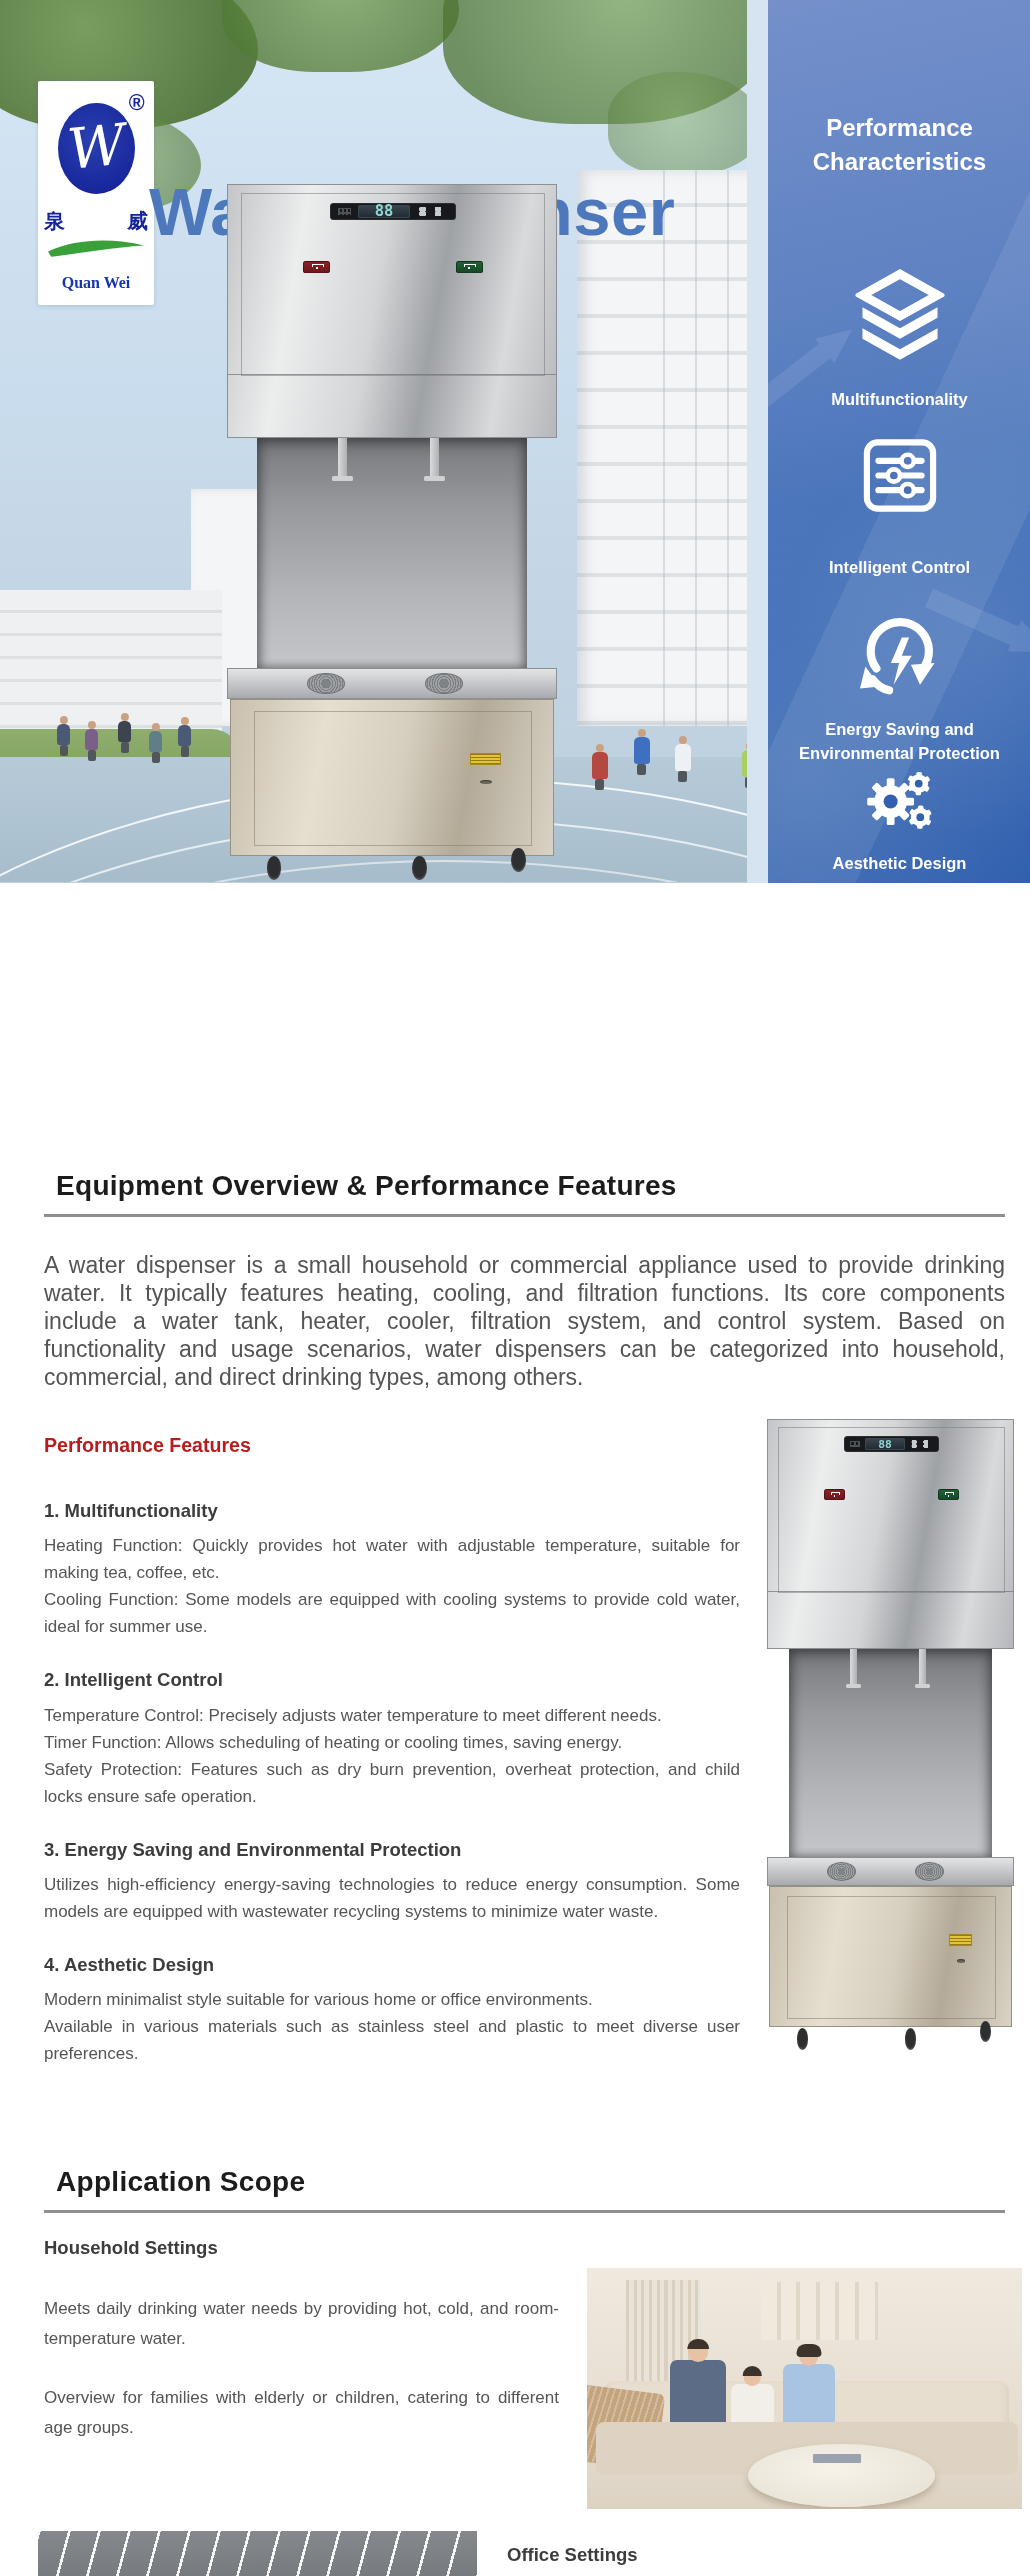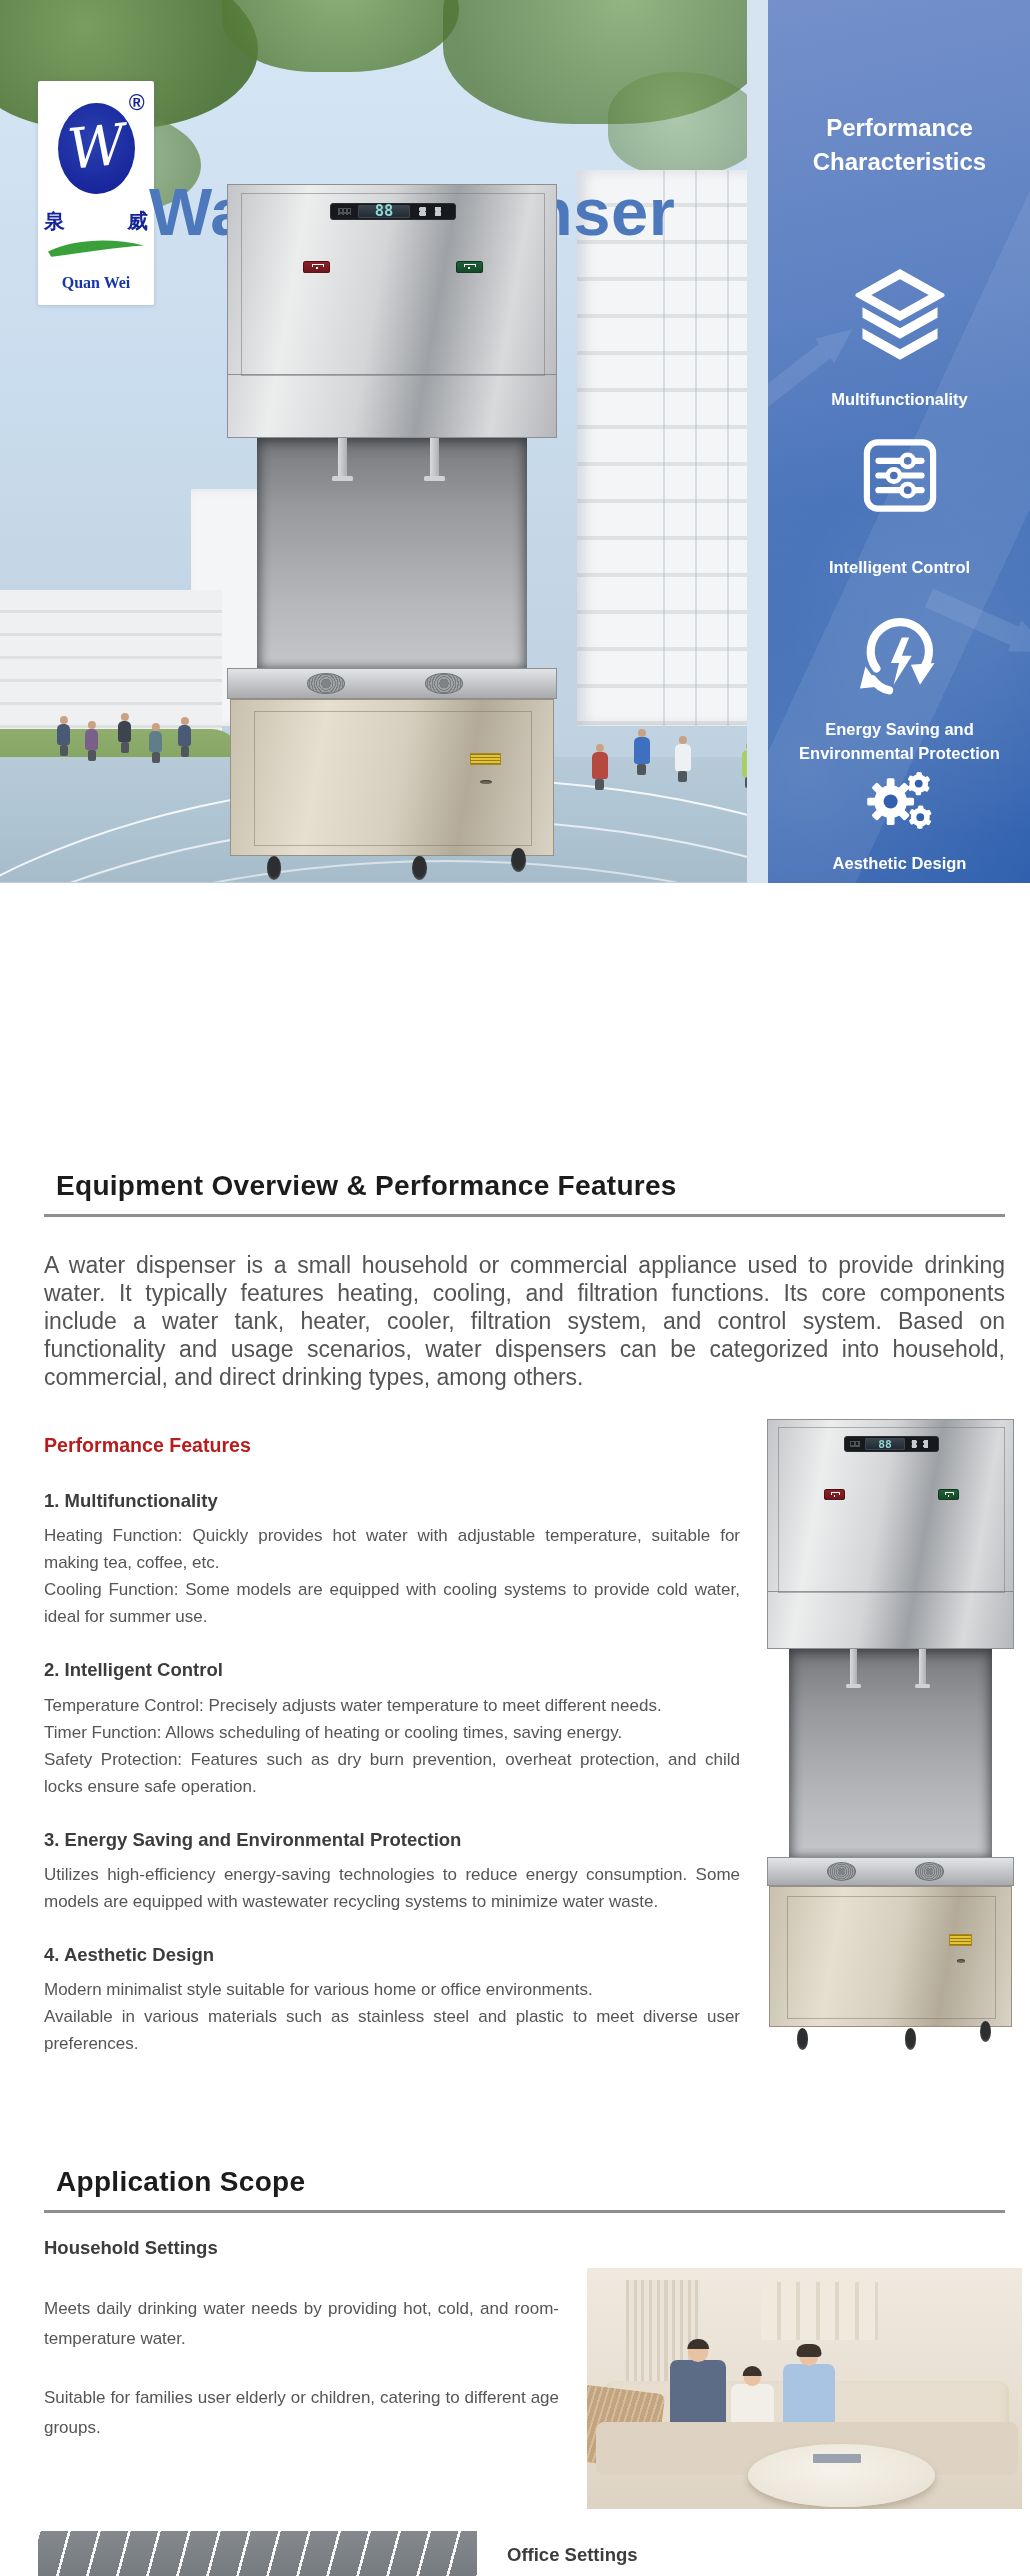--- a/index.html
+++ b/index.html
@@ -137,21 +137,21 @@
   .machine-hero{left:227px;top:184px;width:330px;height:696px;}
   .machine-hero .m-lcd{font-size:15.5px;}
 
   
   .sec{position:absolute;left:44px;width:961px;}
   .sec-head h2{margin:12px;font-size:28px;font-weight:bold;color:#1c1c1c;letter-spacing:0.3px;}
   .rule{margin-top:9.3px;height:3.1px;background:#8f8f8f;}
   .sec1{top:1158px;}
   .intro{margin:34px 0 0 0;font-size:23px;line-height:28px;color:#545454;text-align:justify;}
   .sub{margin:43px 0 0 0;font-size:19.6px;font-weight:bold;color:#b91c1c;}
-  .features{margin-top:33px;width:696px;}
+  .features{margin-top:43px;width:696px;}
   .feature{margin-bottom:29px;}
   .feature h3{margin:0 0 10.3px 0;font-size:18.5px;font-weight:bold;color:#3c3c3c;}
   .feature p{margin:0;font-size:17px;line-height:27px;color:#555;text-align:justify;}
   .fig-machine{position:absolute;left:750px;top:1413px;width:281px;height:643px;background:#fff;}
   .fig-machine .machine{left:6%;top:1%;width:88%;height:98%;}
   .fig-machine .m-lcd{font-size:11.3px;}
 
   
   .sec2{top:2154px;}
   .app-title{position:absolute;margin:0;font-size:18.5px;font-weight:bold;color:#3c3c3c;}
@@ -408,21 +408,21 @@
   </figure>
 
   <section class="sec sec2 sec-head">
     <h2>Application Scope</h2>
     <div class="rule"></div>
   </section>
 
   <h3 class="app-title t1">Household Settings</h3>
   <div class="app-text x1">
     <p>Meets daily drinking water needs by providing hot, cold, and room-temperature water.</p>
-    <p>Suitable for families user elderly or children, catering to different age groups.</p>
+    <p>Overview for families with elderly or children, catering to different age groups.</p>
   </div>
   <div class="photo ph-family">
     <i class="pf-slats"></i>
     <i class="pf-art"></i>
     <i class="pf-sofa-back"></i>
     <i class="pf-throw"></i>
     <i class="fg fg-dad"></i>
     <i class="fg fg-kid"></i>
     <i class="fg fg-mom"></i>
     <i class="pf-sofa-seat"></i>

